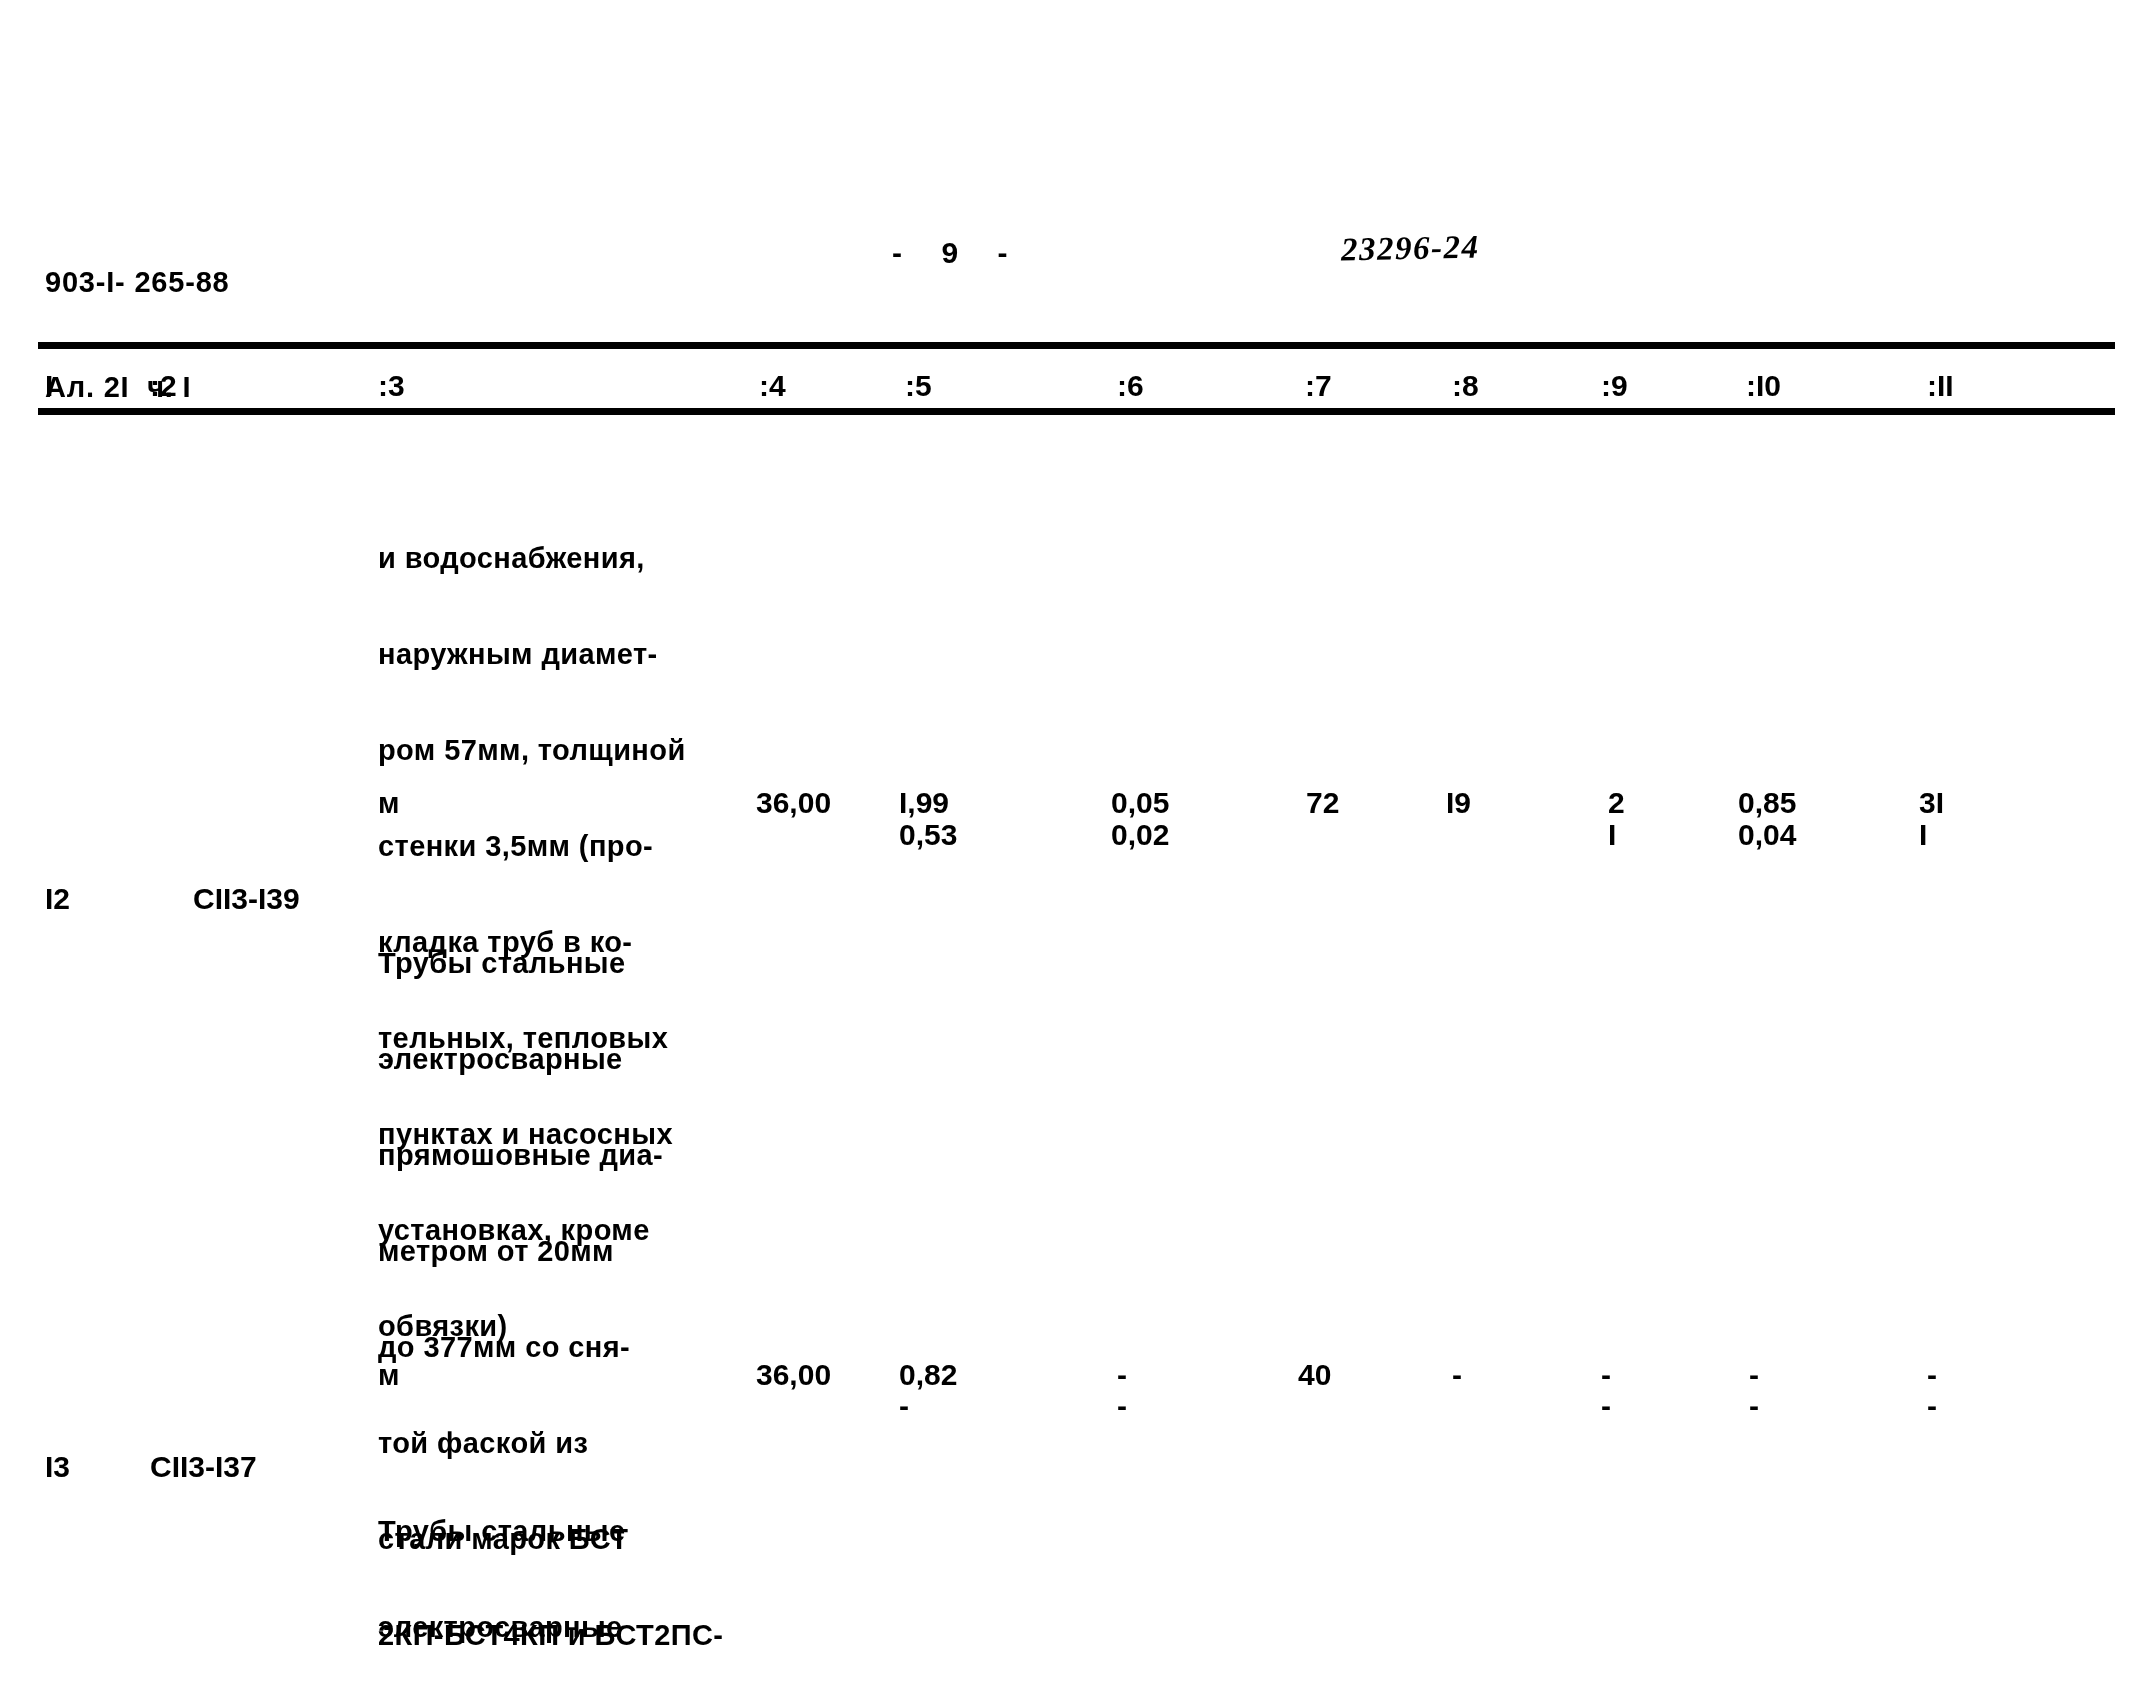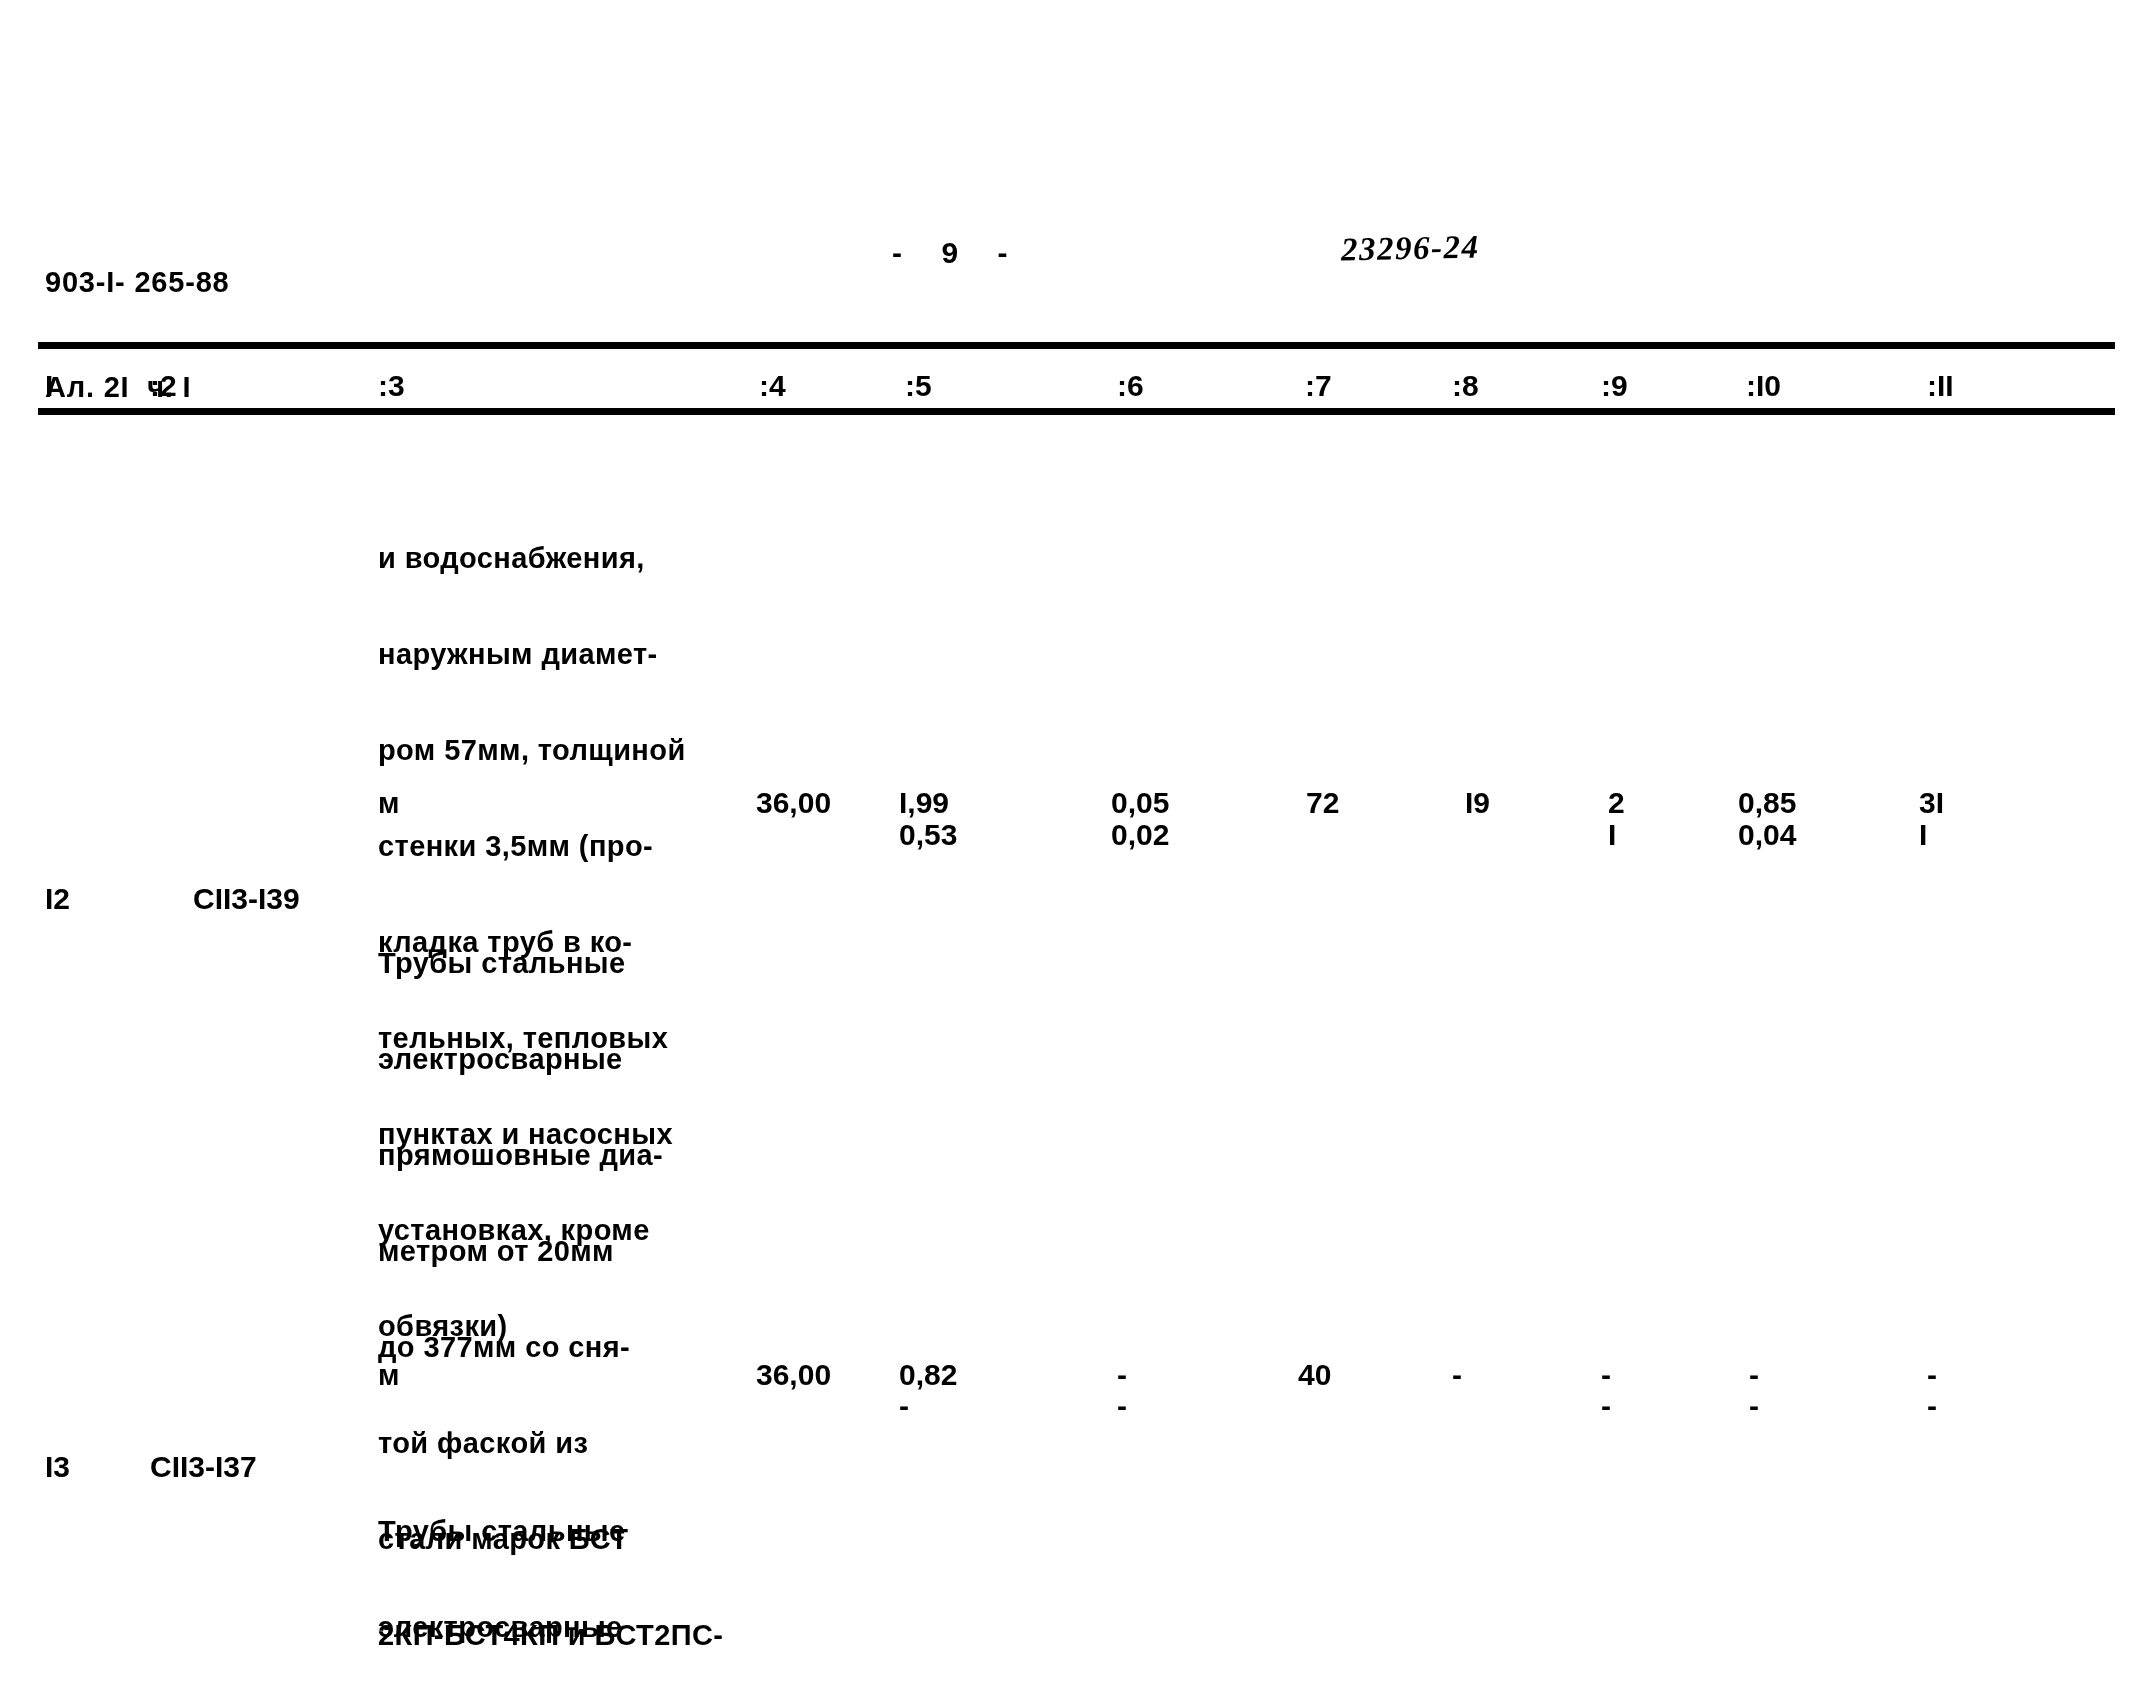--- a/index.html
+++ b/index.html
@@ -158,21 +158,21 @@
 
   <div class="num" style="left:899px; top:787px;">I,99</div>
   <div class="num" style="left:899px; top:819px;">0,53</div>
 
   <div class="num" style="left:1111px; top:787px;">0,05</div>
   <div class="num" style="left:1111px; top:819px;">0,02</div>
 
   <div class="num" style="left:1298px; top:787px;margin-left:8px;">72</div>
   <div class="num" style="left:1298px; top:819px;"></div>
 
-  <div class="num" style="left:1446px; top:787px;margin-left:19px;">I9</div>
+  <div class="num" style="left:1446px; top:787px;">I9</div>
   <div class="num" style="left:1446px; top:819px;"></div>
 
   <div class="num" style="left:1608px; top:787px;">2</div>
   <div class="num" style="left:1608px; top:819px;">I</div>
 
   <div class="num" style="left:1738px; top:787px;">0,85</div>
   <div class="num" style="left:1738px; top:819px;">0,04</div>
 
   <div class="num" style="left:1919px; top:787px;">3I</div>
   <div class="num" style="left:1919px; top:819px;">I</div>

